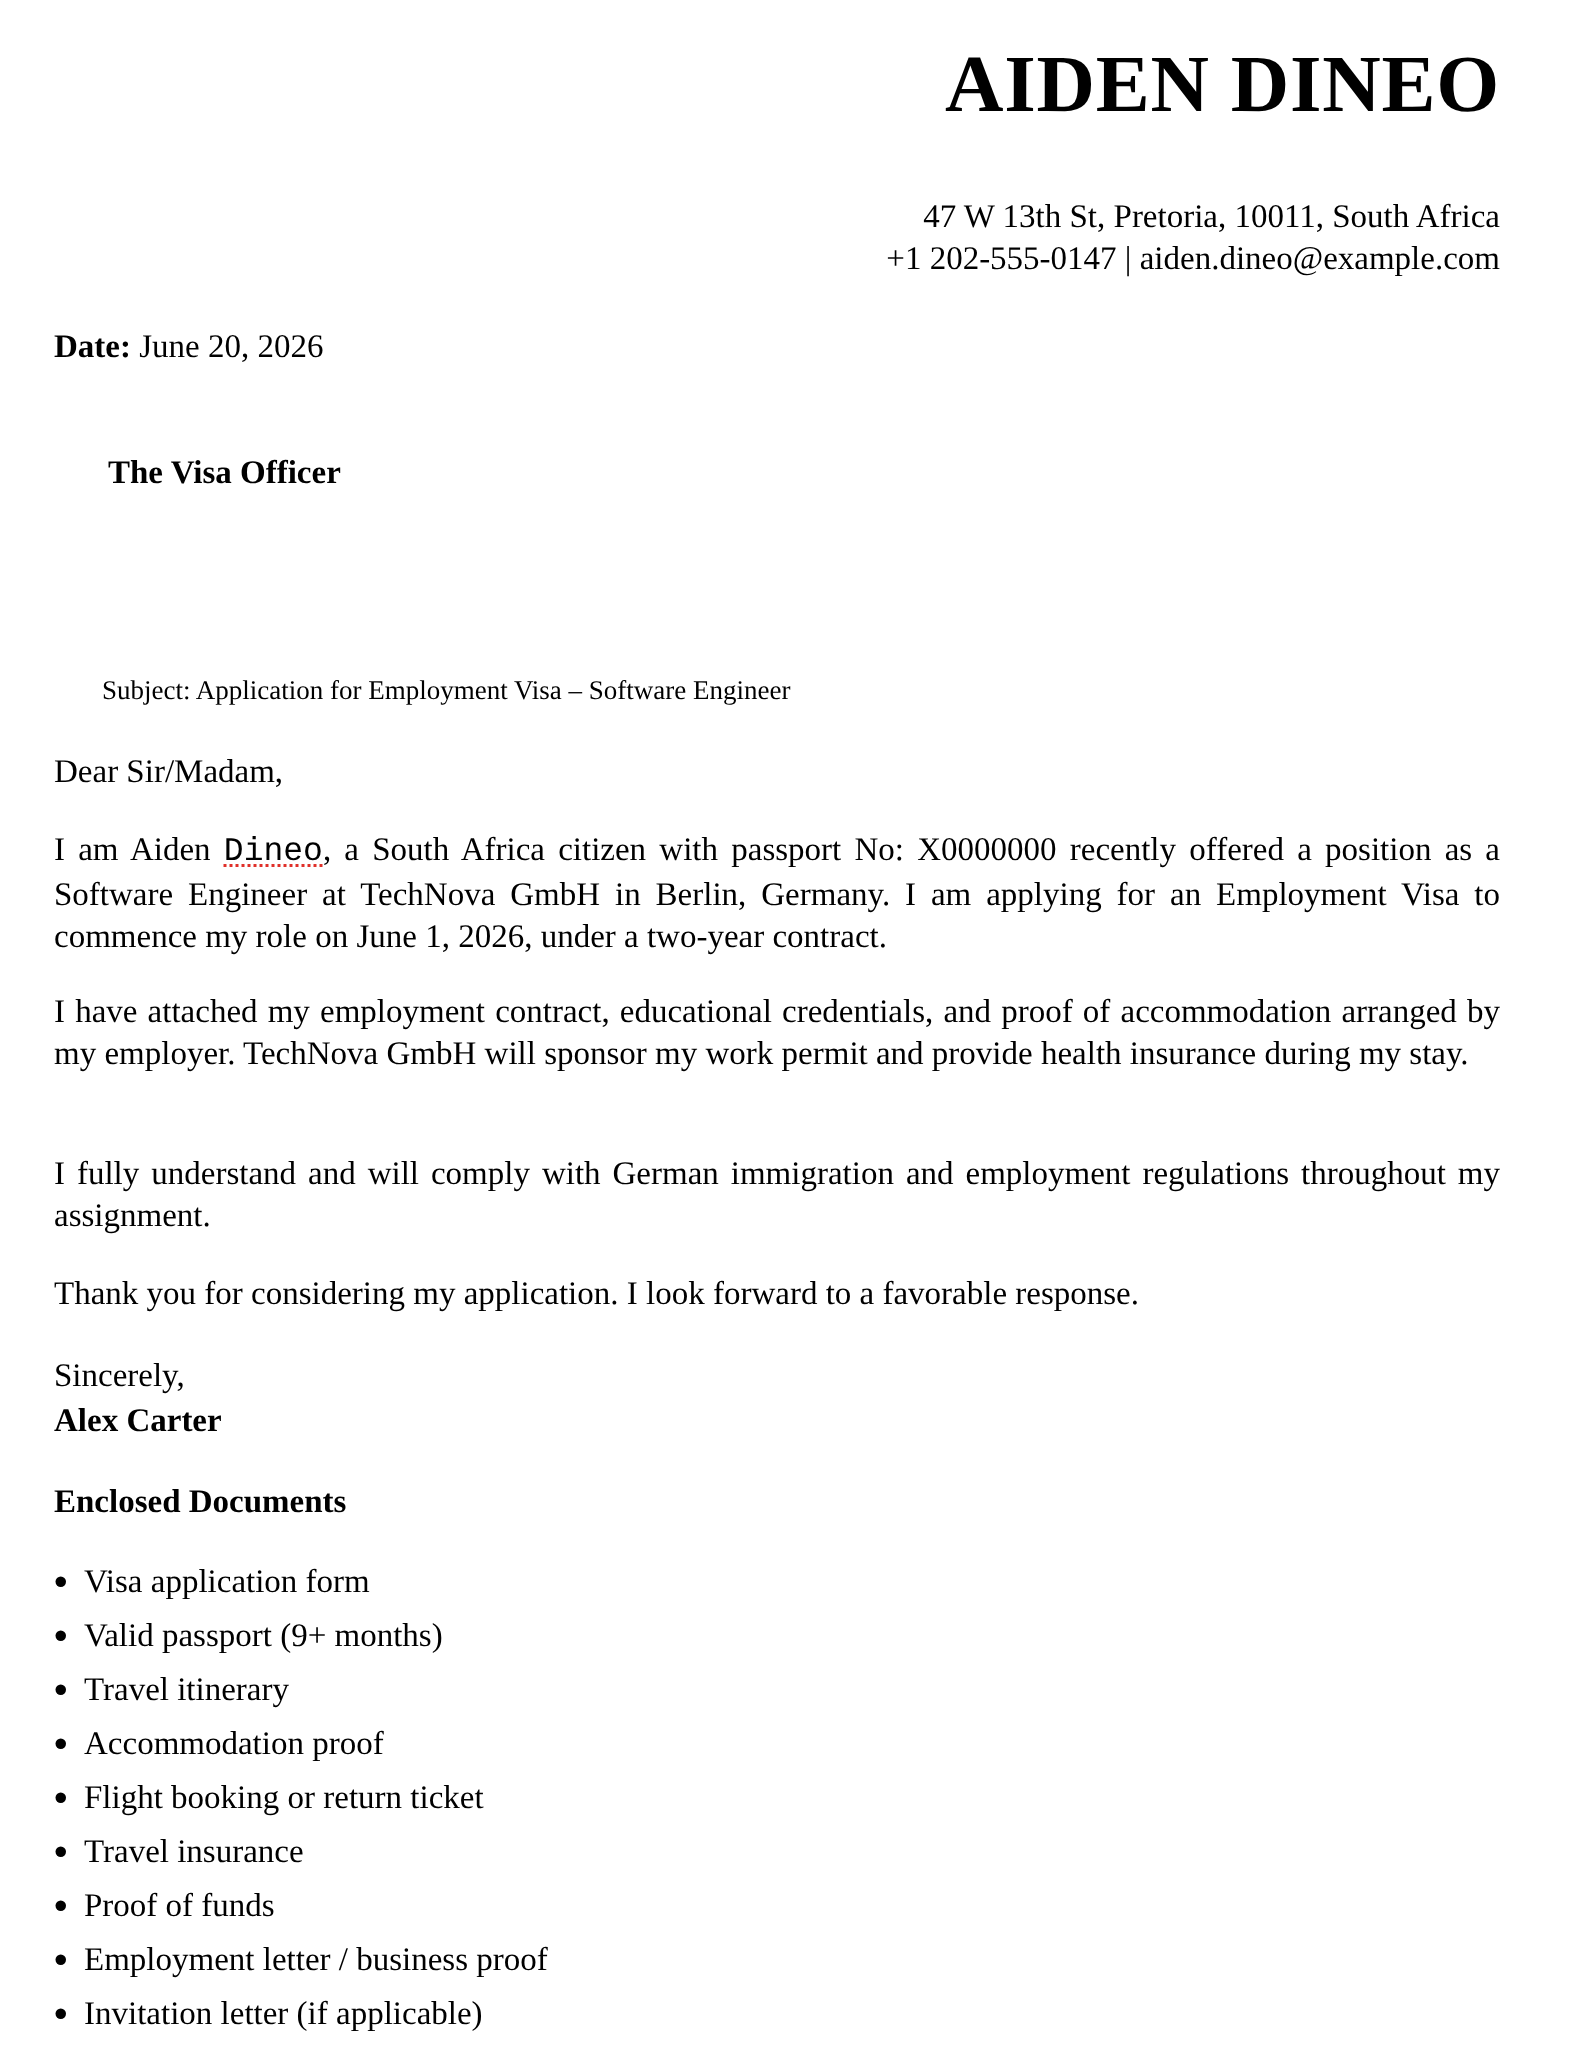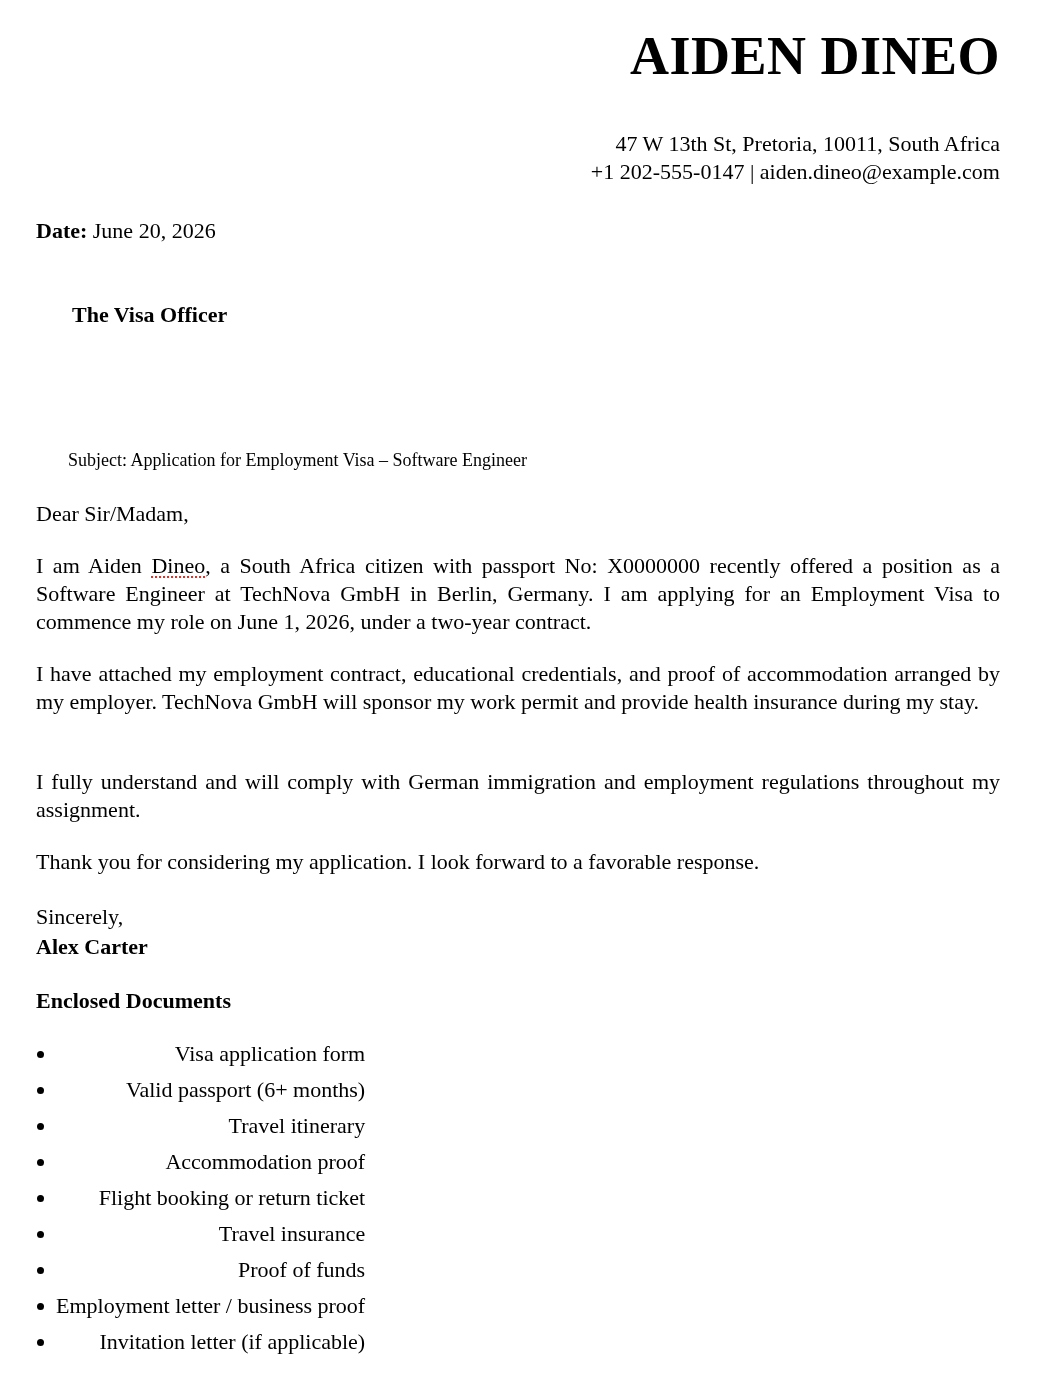--- a/index.html
+++ b/index.html
@@ -108,37 +108,37 @@
       padding: 0;
       list-style: none;
       font-size: 22px;
     }
     .doc-list li {
       height: 36px;
       line-height: 30px;
       position: relative;
       padding-left: 20px;
       white-space: nowrap;
-      text-align: right;
     }
     .doc-list li::before {
       content: "";
       position: absolute;
       left: 1px;
       top: 12px;
       width: 7px;
       height: 7px;
       border-radius: 50%;
       background: #000;
     }
     .b { font-weight: bold; }
     .spell {
       text-decoration: underline dotted #e0302a;
       text-decoration-thickness: 2px;
       text-underline-offset: 3px;
+      font-family: Liberation Mono, monospace;
     }
     .block-line { display: block; }
   </style>
 </head>
 <body>
 
 <div class="page">
 
   <div class="name">AIDEN DINEO</div>
 
@@ -169,21 +169,21 @@
 
   <div class="closing">
     <span class="block-line">Sincerely,</span>
     <span class="block-line b">Alex Carter</span>
   </div>
 
   <div class="enclosed-title">Enclosed Documents</div>
 
   <ul class="doc-list">
     <li>Visa application form</li>
-    <li>Valid passport (6+ months)</li>
+    <li>Valid passport (9+ months)</li>
     <li>Travel itinerary</li>
     <li>Accommodation proof</li>
     <li>Flight booking or return ticket</li>
     <li>Travel insurance</li>
     <li>Proof of funds</li>
     <li>Employment letter / business proof</li>
     <li>Invitation letter (if applicable)</li>
   </ul>
 
 </div>

